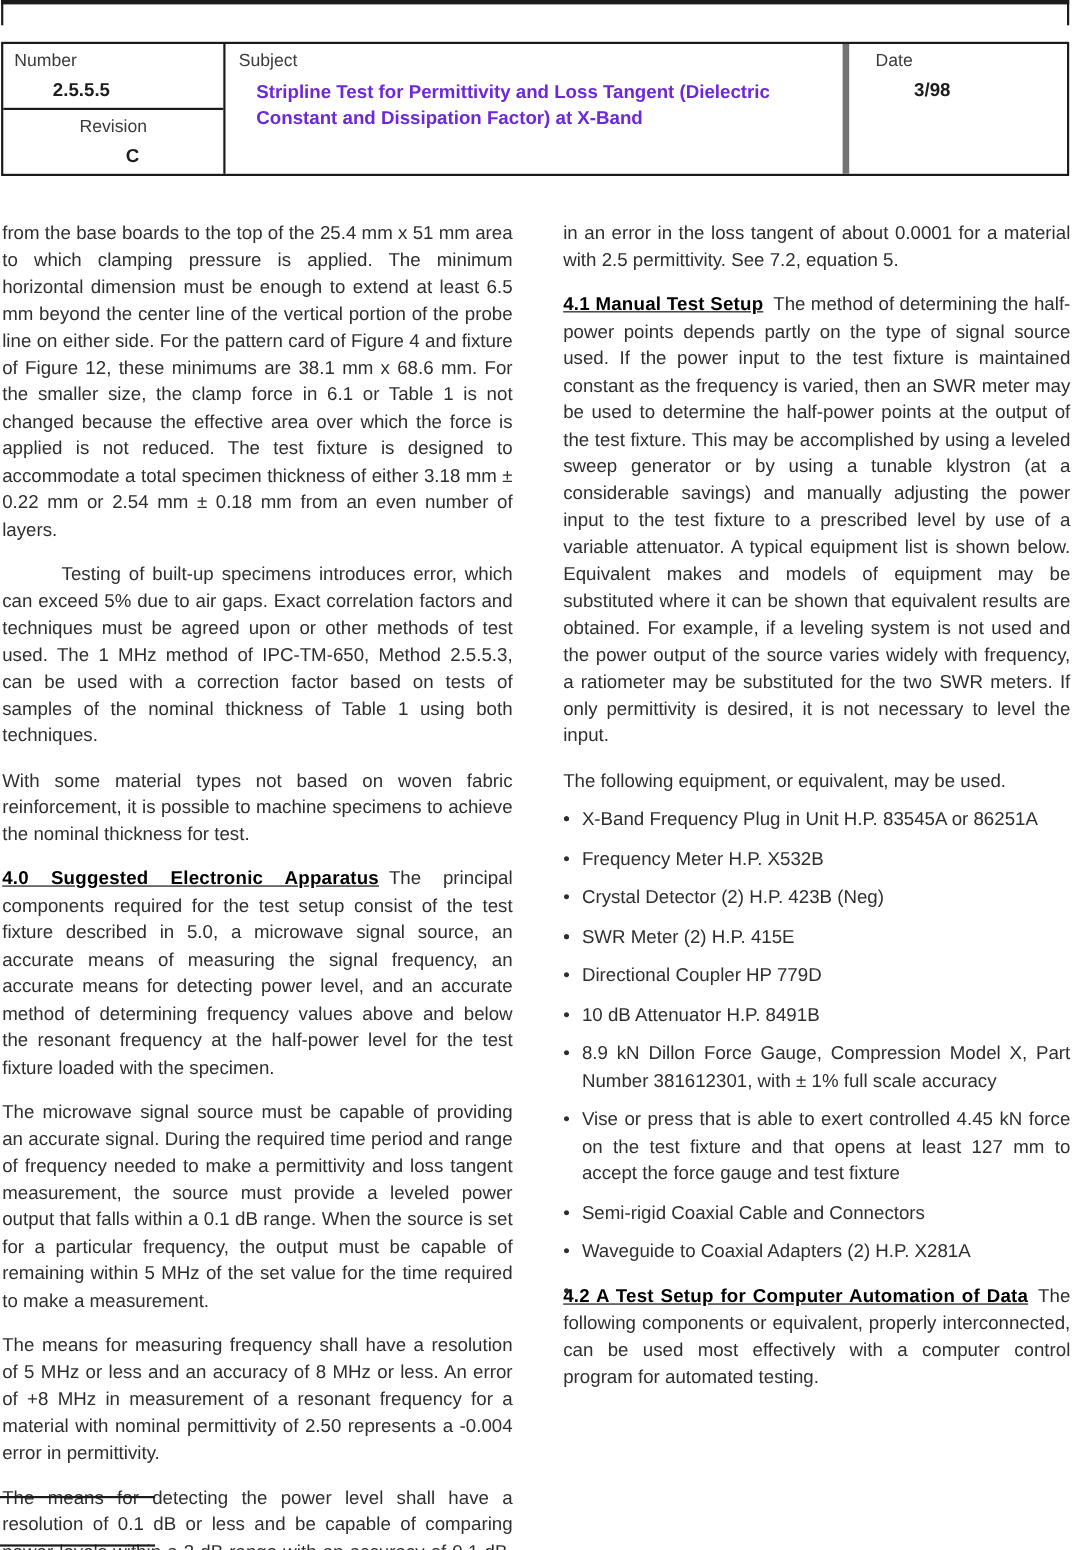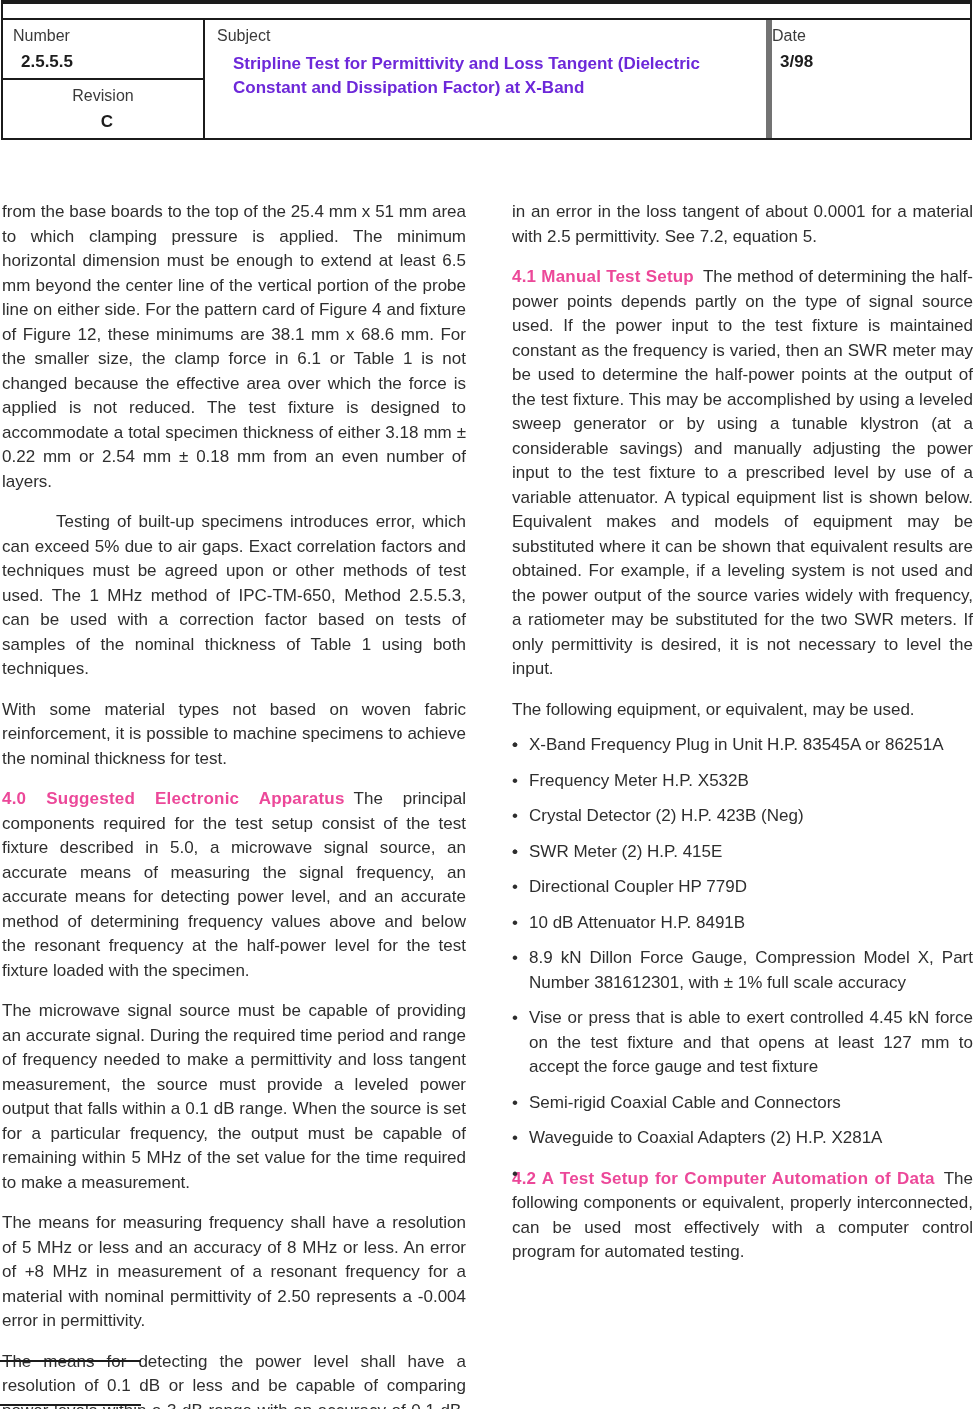--- a/index.html
+++ b/index.html
@@ -8,44 +8,44 @@
     font-family:"Liberation Sans", sans-serif; color:#2e2e2e; overflow:hidden;
   }
 
   
   .topstrip {
     position:absolute; left:1px; top:0; width:971px; height:23px;
     box-sizing:border-box;
     border-top:4px solid #1b1b1b; border-left:2px solid #1b1b1b; border-right:2px solid #1b1b1b;
   }
   .hdrtable {
-    position:absolute; left:1px; top:18px; width:971px; height:122px;
+    position:absolute; left:1px; top:38px; width:971px; height:122px;
     box-sizing:border-box; border:2px solid #1b1b1b; display:flex;
   }
   .col-number { width:202px; box-sizing:border-box; border-right:2px solid #1b1b1b; display:flex; flex-direction:column; }
   .cell-number { height:60px; box-sizing:border-box; border-bottom:2px solid #1b1b1b; padding:7px 10px; }
   .cell-revision { flex:1; padding:7px 10px;text-align:center; }
   .col-subject { flex:1; box-sizing:border-box; border-right:6px solid #737373; padding:7px 12px; }
-  .col-date { width:198px; box-sizing:border-box; padding:7px 0; }
+  .col-date { width:198px; box-sizing:border-box; padding:7px 24px; }
   .lbl { font-size:16px; color:#3a3a3a; }
-  .val { font-weight:bold; font-size:17px; color:#1d1d1d; margin:7px 0 0 8px; }
+  .val { font-weight:bold; font-size:17px; color:#1d1d1d; margin:7px 0 0 35px; }
   .val-subject { font-weight:bold; font-size:17px; color:#6d28d9; margin:7px 0 0 16px; line-height:24px; }
 
   
   .bodycols {
     position:absolute; left:2px; top:184px; width:971px;
     display:flex; gap:46px;
     font-size:17px; line-height:24.5px; text-align:justify;
   }
   .colL { width:464px; }
   .colR { flex:1; }
   .bodycols p { margin:16px 0 11px 0; }
   .indent { text-indent:54px; }
   .section { margin-top:21px; }
-  strong.h { padding-right:9px; color:#ec4899; letter-spacing:0.2px; }
+  strong.h { padding-right:9px; color:#000000; letter-spacing:0.2px;text-decoration:underline; }
 
   ul.equip { margin:0 0 11px 0; padding:0; list-style:none; }
   ul.equip li { position:relative; padding-left:17px; margin:0 0 11px 0; text-align:justify; }
   .blt { position:absolute; left:0; top:0; }
 
   
   .fnline { position:absolute; left:0; width:141px; height:0; border-top:2px solid #1b1b1b; }
   .fn1 { top:1360px; }
   .fn2 { top:1404px; }
 </style>

